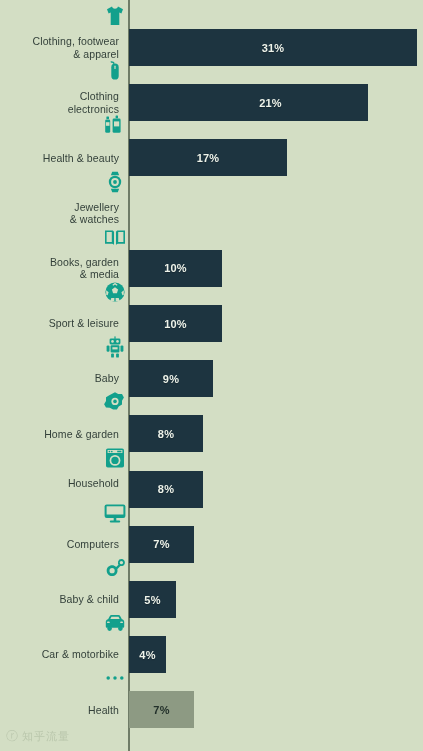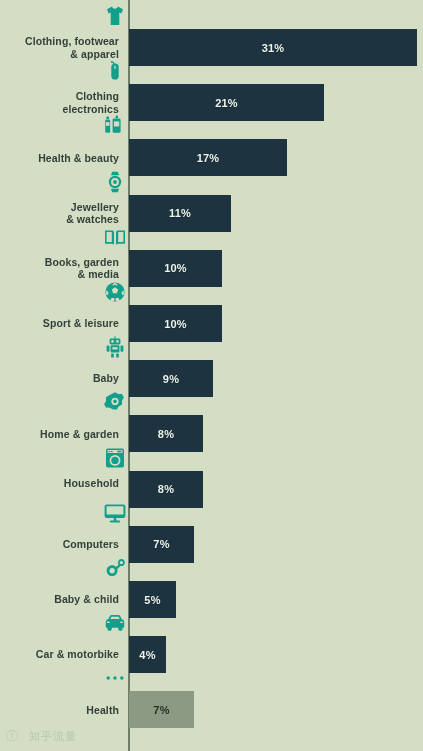--- a/index.html
+++ b/index.html
@@ -43,21 +43,21 @@
   .label {
     position: absolute;
     right: 304px;          
     width: 112px;
     text-align: right;
     color: #33403a;
     font-size: 10.5px;
     line-height: 12.5px;
     letter-spacing: .1px;
   }
-  .label .ln { display: block; white-space: nowrap; font-weight: bold; }
+  .label .ln { display: block; white-space: nowrap; }
 
   
   .icon {
     position: absolute;
     right: 295px;          
     width: 26px;
     height: 26px;
     display: flex;
     align-items: flex-end;
     justify-content: center;
@@ -90,21 +90,21 @@
   
   .watermark {
     position: absolute;
     left: 6px;
     bottom: 6px;
     font-size: 11px;
     color: #b9c6ab;
     letter-spacing: 1px;
     display: flex;
     align-items: center;
-    gap: 10px;
+    gap: 3px;
     opacity: .95;
     user-select: none;
   }
   .watermark .wm-mark {
     font-size: 12px;
     color: #bcc8ae;
   }
 </style>
 </head>
 <body>
@@ -133,21 +133,21 @@
           <svg width="24" height="24" viewBox="0 0 24 24" fill="#12a08c">
       <path d="M7.6 2.2c2.2-.3 3.6.6 4.2 2.1l-1.5.6c-.4-.9-1.1-1.3-2.4-1.1z"></path>
       <rect x="8.3" y="4.6" width="7.4" height="16" rx="3.7"></rect>
       <rect x="11.4" y="6.6" width="1.2" height="3.4" rx=".6" fill="#d3dec4"></rect>
           </svg>
         </div>
         <div class="label" style="top: 90.2px;">
           <span class="ln">Clothing</span>
           <span class="ln">electronics</span>
         </div>
-        <div class="bar" style="top: 84.2px; height: 37px; width: 195px;">
+        <div class="bar" style="top: 84.2px; height: 37px; width: 195px; padding-left: 44px;">
           <span class="bar-value">21%</span>
         </div>
       </div>
       <div class="row" style="top: 0px;">
         <div class="icon" style="top: 112.4px;">
           <svg width="24" height="24" viewBox="0 0 24 24" fill="#12a08c">
       <rect x="3.4" y="2.6" width="2.6" height="2.4" rx=".5"></rect>
       <rect x="2.2" y="5.4" width="5" height="13.4" rx="1.4"></rect>
       <rect x="2.9" y="8.2" width="3.6" height="3.6" fill="#d3dec4"></rect>
       <rect x="12.6" y="1.6" width="2.4" height="2.6" rx=".5"></rect>
@@ -167,23 +167,20 @@
           <svg width="24" height="24" viewBox="0 0 24 24" fill="#12a08c">
       <path d="M9.2 1.8h5.6l1.3 3.4H7.9zM9.2 22.2h5.6l1.3-3.4H7.9z"></path>
       <circle cx="12" cy="12" r="6.2"></circle>
       <circle cx="12" cy="12" r="3.9" fill="#d3dec4"></circle>
       <circle cx="12" cy="12" r="1.9"></circle>
           </svg>
         </div>
         <div class="label" style="top: 200.6px;">
           <span class="ln">Jewellery</span>
           <span class="ln">&amp; watches</span>
-        </div>
-        <div class="bar" style="top: 194.6px; height: 37px; width: 102px;">
-          <span class="bar-value">11%</span>
         </div>
       </div>
       <div class="row" style="top: 0px;">
         <div class="icon" style="top: 222.8px;">
           <svg width="24" height="24" viewBox="0 0 24 24" fill="#12a08c">
       <path d="M2 5.4h7.1c1 0 1.8.7 1.9 1.7V20c-.5-.8-1.2-1.2-2.2-1.2H2zM22 5.4h-7.1c-1 0-1.8.7-1.9 1.7V20c.5-.8 1.2-1.2 2.2-1.2H22z"></path>
       <path d="M3.6 7.1h5.2v9.9H3.6zM15.2 7.1h5.2v9.9h-5.2z" fill="#d3dec4"></path>
           </svg>
         </div>
         <div class="label" style="top: 255.8px;">

